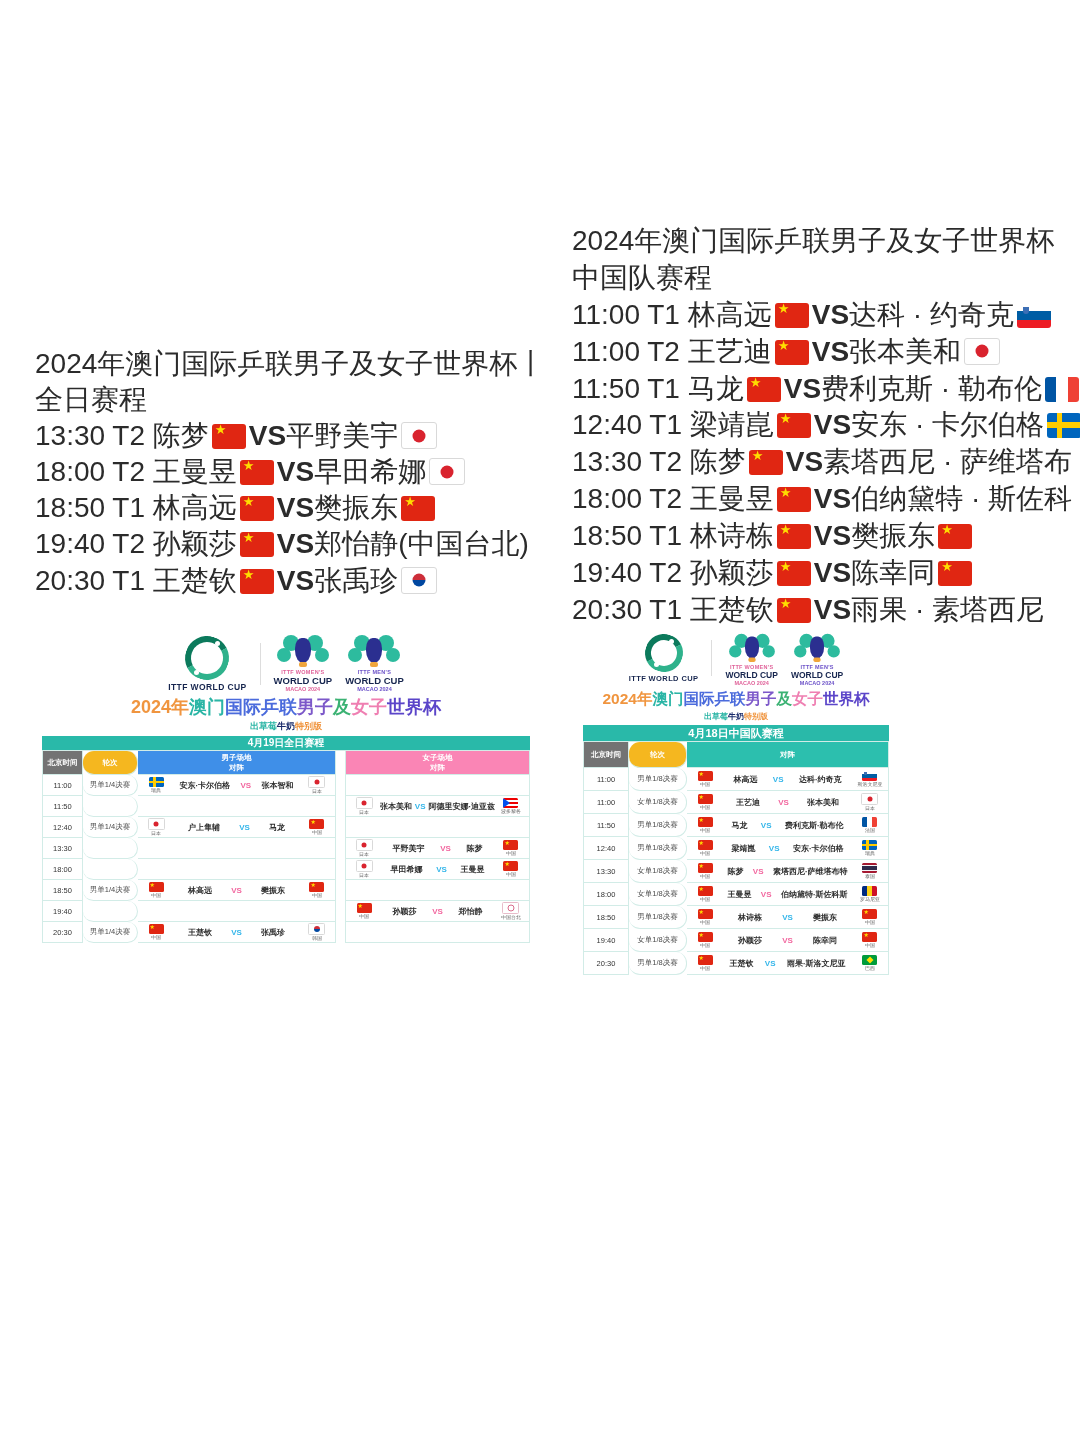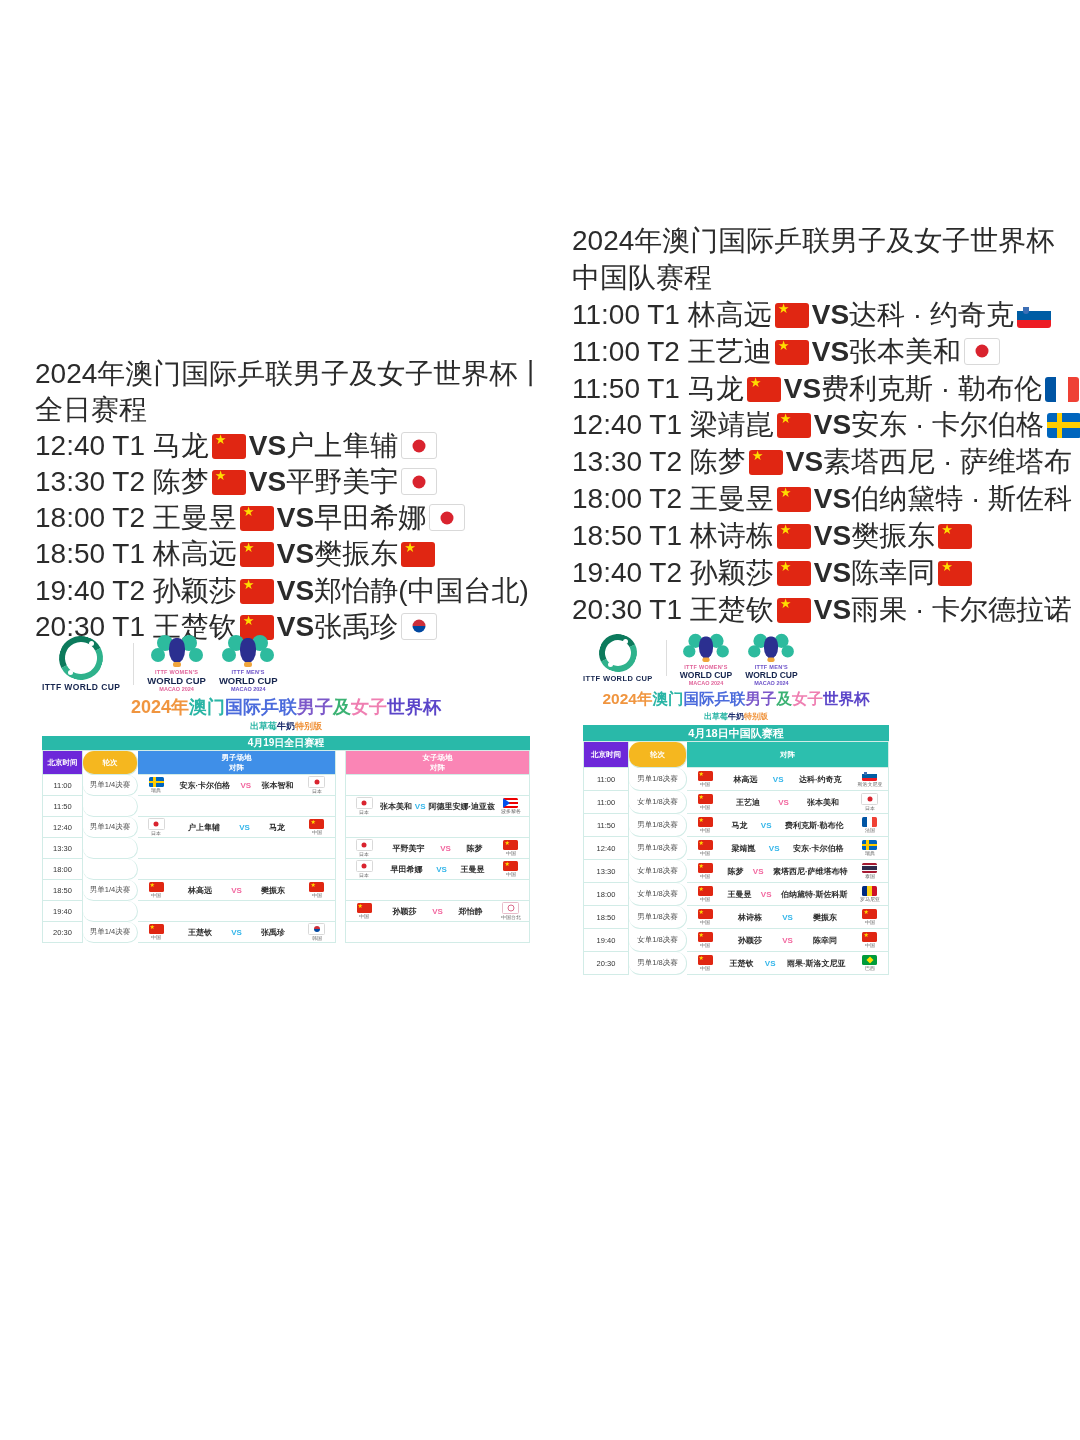--- a/index.html
+++ b/index.html
@@ -1,21 +1,21 @@
 <!DOCTYPE html>
 <html><head>
 <meta charset="utf-8">
 <style>
   html,body{margin:0;padding:0;background:#fff;}
   body{font-family:"Liberation Sans","DejaVu Sans",sans-serif;}
   .canvas{position:relative;width:1080px;height:1440px;background:#ffffff;overflow:hidden;}
 
   
   .text-block{position:absolute;color:#2b2b2b;font-size:28px;}
-  #leftText{left:35px;top:356px;width:520px;}
+  #leftText{left:35px;top:346px;width:520px;}
   #rightText{left:572px;top:223px;width:520px;}
   .tline{white-space:nowrap;overflow:hidden;}
   #leftText .tline{line-height:36.1px;height:36.1px;}
   #rightText .tline{line-height:36.9px;height:36.9px;}
   .vs-big{font-weight:700;}
 
   
   .bflag{display:inline-block;width:34px;height:25px;border-radius:3px;vertical-align:-4px;margin:0 3px;position:relative;overflow:hidden;}
   
   .sflag{display:block;width:15px;height:10px;border-radius:1.5px;position:relative;overflow:hidden;}
@@ -42,21 +42,21 @@
   .f-pr{background:linear-gradient(180deg,#ed0000 0 20%,#ffffff 20% 40%,#ed0000 40% 60%,#ffffff 60% 80%,#ed0000 80%);}
   .f-pr::before{content:"";position:absolute;left:0;top:0;border-top:5px solid rgba(0,0,0,0);border-bottom:5px solid rgba(0,0,0,0);border-left:7px solid #0050f0;}
   .f-tpe{background:#fff;border:1px solid #e8bcca;}
   .f-tpe::after{content:"";position:absolute;left:50%;top:50%;width:5px;height:5px;border:1px solid #d86a8a;border-radius:50%;transform:translate(-50%,-50%);}
 
   
   .poster{position:absolute;}
   #posterLeft{left:42px;top:633px;width:488px;}
   #posterRight{left:583px;top:628px;width:306px;}
 
-  .logos{display:flex;align-items:center;gap:13px;margin-top:2px;}
+  .logos{display:flex;align-items:center;justify-content:center;gap:13px;margin-top:2px;}
   .logo-ittf{display:flex;flex-direction:column;align-items:center;gap:2px;}
   .ittf-mark{width:44px;height:44px;position:relative;}
   .ittf-mark .a1,.ittf-mark .a2{position:absolute;inset:0;border:6px solid rgba(0,0,0,0);border-radius:50%;}
   .ittf-mark .a1{border-top-color:#0c7a5c;border-left-color:#0c7a5c;transform:rotate(18deg);}
   .ittf-mark .a2{border-bottom-color:#2fb28c;border-right-color:#2fb28c;transform:rotate(18deg);}
   .ittf-mark .d1,.ittf-mark .d2{position:absolute;width:5px;height:5px;background:#fff;border-radius:50%;}
   .ittf-mark .d1{top:5px;right:9px;}
   .ittf-mark .d2{bottom:5px;left:9px;}
   .logo-label{font-size:8.5px;font-weight:700;color:#16254e;letter-spacing:.4px;white-space:nowrap;}
   .logo-div{width:1px;height:42px;background:#ddd;}
@@ -99,59 +99,58 @@
   .tcell{flex:0 0 40px;display:flex;align-items:center;justify-content:center;font-size:7.5px;color:#333;}
   .rcell{flex:0 0 55px;display:flex;align-items:center;justify-content:center;font-size:7.5px;color:#4a4a4a;border-radius:11px;}
   .rt .tcell{flex-basis:45px;}
   .rt .rcell{flex-basis:58px;}
   .mencell{flex:0 0 198px;}
   .gapcell{flex:0 0 10px;border-right:1px solid #d2ece7;border-bottom:none !important;background:#fff;}
   .womcell{flex:1;}
   .matchcell{flex:1;}
   .mcell{display:flex;align-items:center;justify-content:space-between;padding:0 5px;}
   .hc{display:flex;flex-direction:column;align-items:center;justify-content:center;color:#fff;font-weight:700;font-size:7.5px;line-height:1.25;}
-  .hc-time{background:#6d28d9;}
+  .hc-time{background:#737373;}
   .hc-round{background:#f5b71f;}
   .hc-men{background:#3f8fe8;}
   .hc-women{background:#fa85b5;}
   .hc-match{background:#2cbfae;}
   .flagbox{width:26px;display:flex;flex-direction:column;align-items:center;flex:0 0 auto;}
   .flag-label{font-size:5px;color:#666;line-height:1.1;margin-top:1px;white-space:nowrap;}
   .pname{font-size:8px;font-weight:600;color:#2e2e2e;white-space:nowrap;}
   .vs{font-size:8px;font-weight:700;}
   .vs-pink{color:#f2679f;}
   .vs-blue{color:#35b6ea;}
 </style>
 </head>
 <body>
 
 <div class="canvas">
 
   <section class="text-block" id="leftText">
       <div class="tline">2024年澳门国际乒联男子及女子世界杯丨</div>
       <div class="tline">全日赛程</div>
-      <div class="tline"><span>12:40 T1 马龙</span><span class="bflag f-cn"></span><span class="vs-big">VS</span><span>户上隼辅</span><span class="bflag f-jp"></span></div>
       <div class="tline"><span>13:30 T2 陈梦</span><span class="bflag f-cn"></span><span class="vs-big">VS</span><span>平野美宇</span><span class="bflag f-jp"></span></div>
       <div class="tline"><span>18:00 T2 王曼昱</span><span class="bflag f-cn"></span><span class="vs-big">VS</span><span>早田希娜</span><span class="bflag f-jp"></span></div>
       <div class="tline"><span>18:50 T1 林高远</span><span class="bflag f-cn"></span><span class="vs-big">VS</span><span>樊振东</span><span class="bflag f-cn"></span></div>
       <div class="tline"><span>19:40 T2 孙颖莎</span><span class="bflag f-cn"></span><span class="vs-big">VS</span><span>郑怡静</span><span>(中国台北)</span></div>
       <div class="tline"><span>20:30 T1 王楚钦</span><span class="bflag f-cn"></span><span class="vs-big">VS</span><span>张禹珍</span><span class="bflag f-kr"></span></div>
     </section>
   <section class="text-block" id="rightText">
       <div class="tline">2024年澳门国际乒联男子及女子世界杯</div>
       <div class="tline">中国队赛程</div>
       <div class="tline"><span>11:00 T1 林高远</span><span class="bflag f-cn"></span><span class="vs-big">VS</span><span>达科 · 约奇克</span><span class="bflag f-si"></span></div>
       <div class="tline"><span>11:00 T2 王艺迪</span><span class="bflag f-cn"></span><span class="vs-big">VS</span><span>张本美和</span><span class="bflag f-jp"></span></div>
       <div class="tline"><span>11:50 T1 马龙</span><span class="bflag f-cn"></span><span class="vs-big">VS</span><span>费利克斯 · 勒布伦</span><span class="bflag f-fr"></span></div>
       <div class="tline"><span>12:40 T1 梁靖崑</span><span class="bflag f-cn"></span><span class="vs-big">VS</span><span>安东 · 卡尔伯格</span><span class="bflag f-se"></span></div>
       <div class="tline"><span>13:30 T2 陈梦</span><span class="bflag f-cn"></span><span class="vs-big">VS</span><span>素塔西尼 · 萨维塔布</span></div>
       <div class="tline"><span>18:00 T2 王曼昱</span><span class="bflag f-cn"></span><span class="vs-big">VS</span><span>伯纳黛特 · 斯佐科</span></div>
       <div class="tline"><span>18:50 T1 林诗栋</span><span class="bflag f-cn"></span><span class="vs-big">VS</span><span>樊振东</span><span class="bflag f-cn"></span></div>
       <div class="tline"><span>19:40 T2 孙颖莎</span><span class="bflag f-cn"></span><span class="vs-big">VS</span><span>陈幸同</span><span class="bflag f-cn"></span></div>
-      <div class="tline"><span>20:30 T1 王楚钦</span><span class="bflag f-cn"></span><span class="vs-big">VS</span><span>雨果 · 卡尔德拉诺</span></div>
+      <div class="tline"><span>20:30 T1 王楚钦</span><span class="bflag f-cn"></span><span class="vs-big">VS</span><span>雨果 · 素塔西尼</span></div>
     </section>
 
   <div class="poster" id="posterLeft">
     <div class="phead">
       <div class="logos">
         <div class="logo-ittf">
           <div class="ittf-mark">
               <div class="a1"></div>
               <div class="a2"></div>
               <div class="d1"></div>

